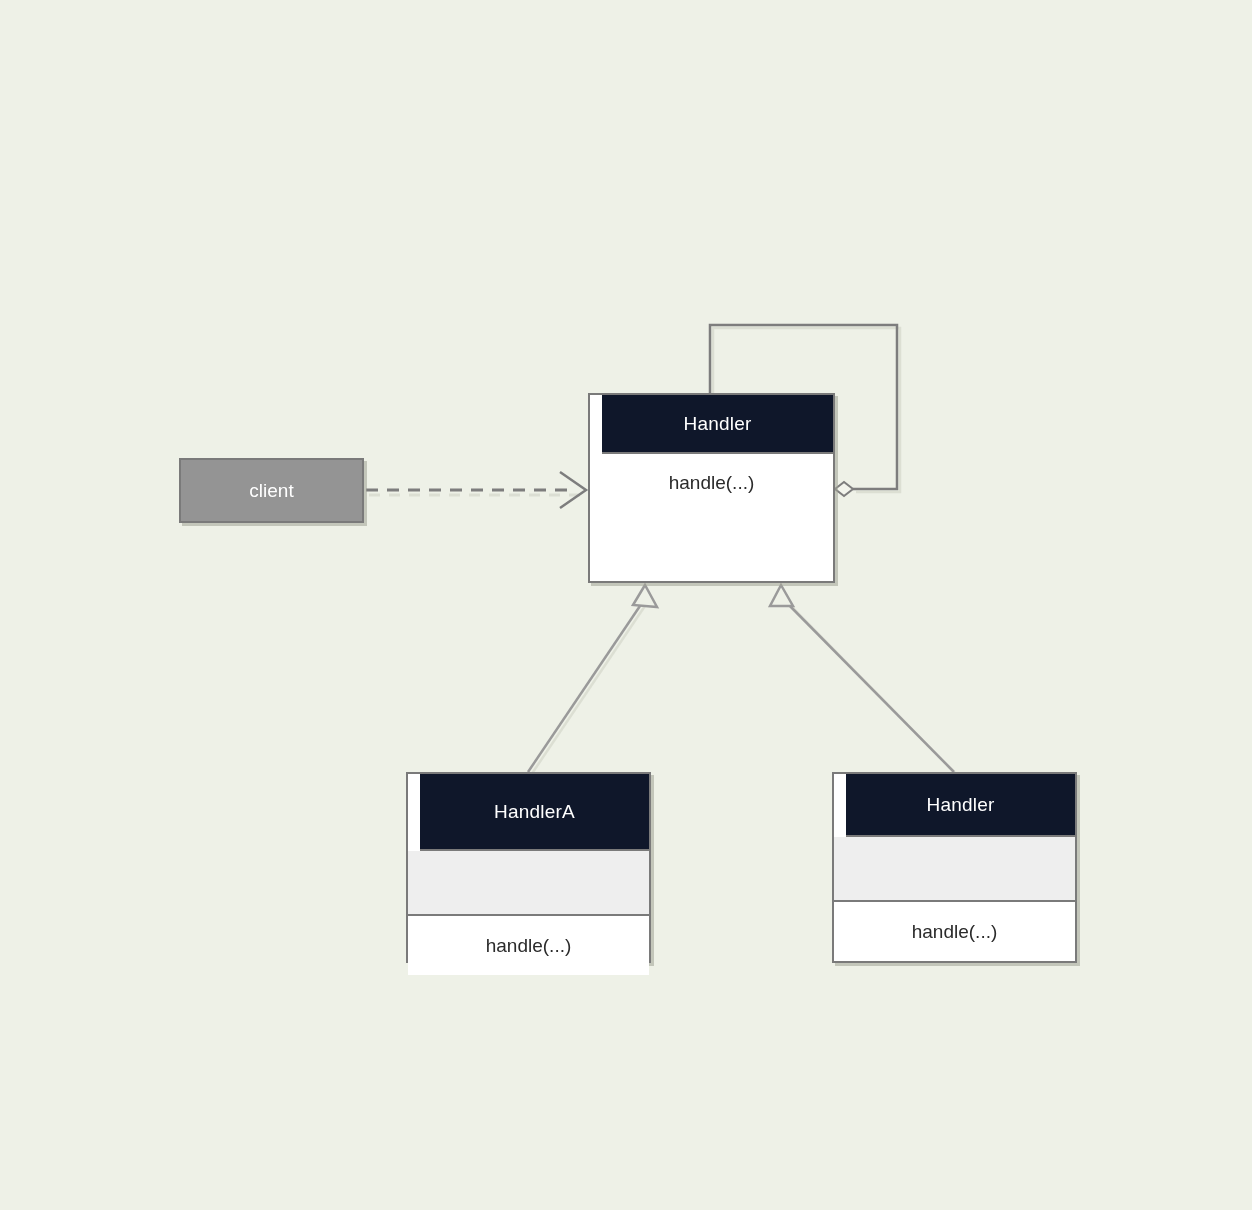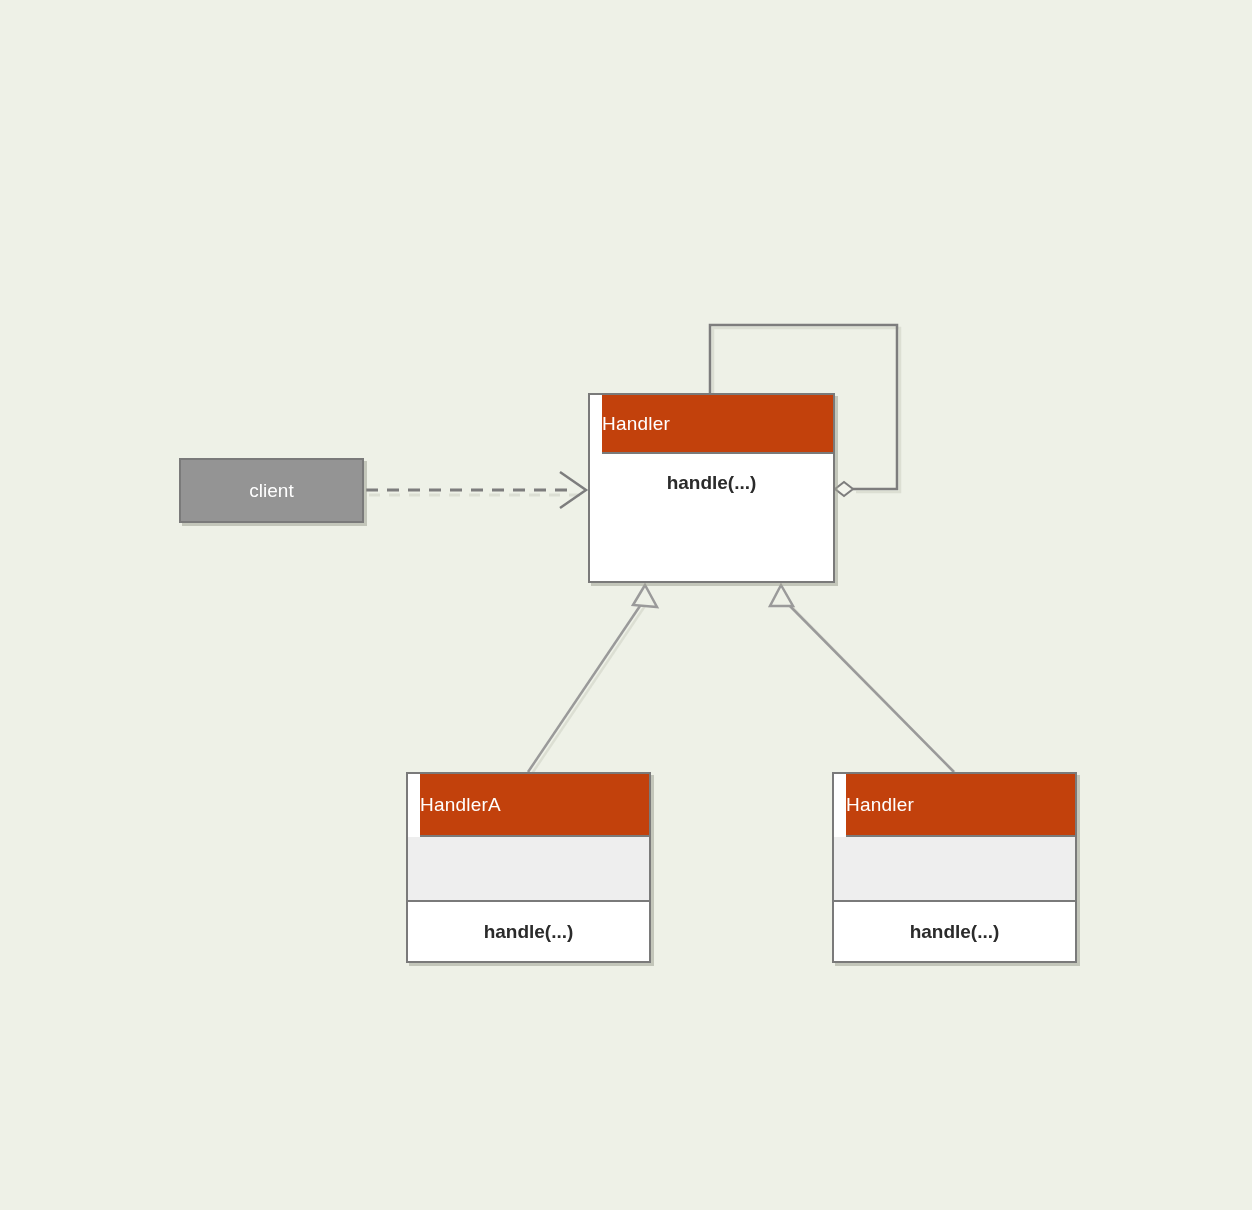--- a/index.html
+++ b/index.html
@@ -30,25 +30,26 @@
   
   .uml-class {
     position: absolute;
     box-sizing: border-box;
     border: 2px solid #7a7a7a;
     background: #ffffff;
     z-index: 5;
   }
   .uml-header {
     box-sizing: border-box;
-    background: #c2410c;
+    background: #0f172a;
     color: #ffffff;
     font-size: 19px;
     display: flex;
     align-items: center;
+    justify-content: center;
     border-bottom: 2px solid #7a7a7a;
     letter-spacing: 0.2px;
     margin-left: 12px;
   }
   .uml-attrs {
     box-sizing: border-box;
     background: #eeeeee;
     color: #2b2b2b;
     font-size: 19px;
     display: flex;
@@ -57,21 +58,20 @@
     border-bottom: 2px solid #7a7a7a;
   }
   .uml-ops {
     box-sizing: border-box;
     background: #ffffff;
     color: #2b2b2b;
     font-size: 19px;
     display: flex;
     align-items: center;
     justify-content: center;
-    font-weight: bold;
   }
 
   
   .plain-box {
     position: absolute;
     box-sizing: border-box;
     border: 2px solid #7a7a7a;
     background: #949494;
     color: #ffffff;
     font-size: 19px;
@@ -133,21 +133,21 @@
   <div class="uml-class shadowed" style="left:588px; top:393px; width:247px; height:190px;">
     <div class="uml-header" style="height:59px;">
       <span>Handler</span>
     </div>
     <div class="uml-ops" style="height:58px;">
       <span>handle(...)</span>
     </div>
   </div>
 
   <div class="uml-class shadowed" style="left:406px; top:772px; width:245px; height:191px;">
-    <div class="uml-header" style="height:63px;">
+    <div class="uml-header" style="height:77px;">
       <span>HandlerA</span>
     </div>
     <div class="uml-attrs" style="height:65px;">
       <span></span>
     </div>
     <div class="uml-ops" style="height:59px;">
       <span>handle(...)</span>
     </div>
   </div>
 

